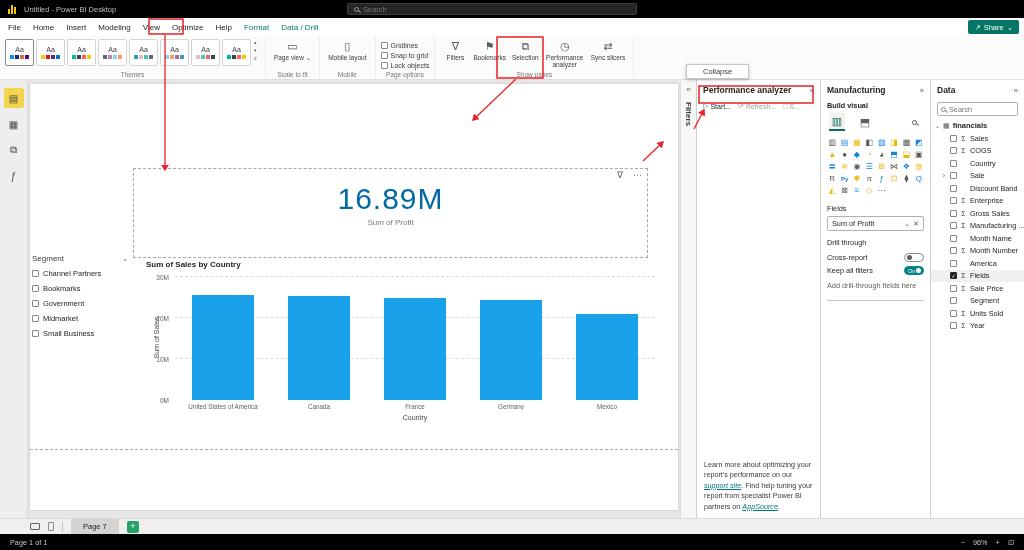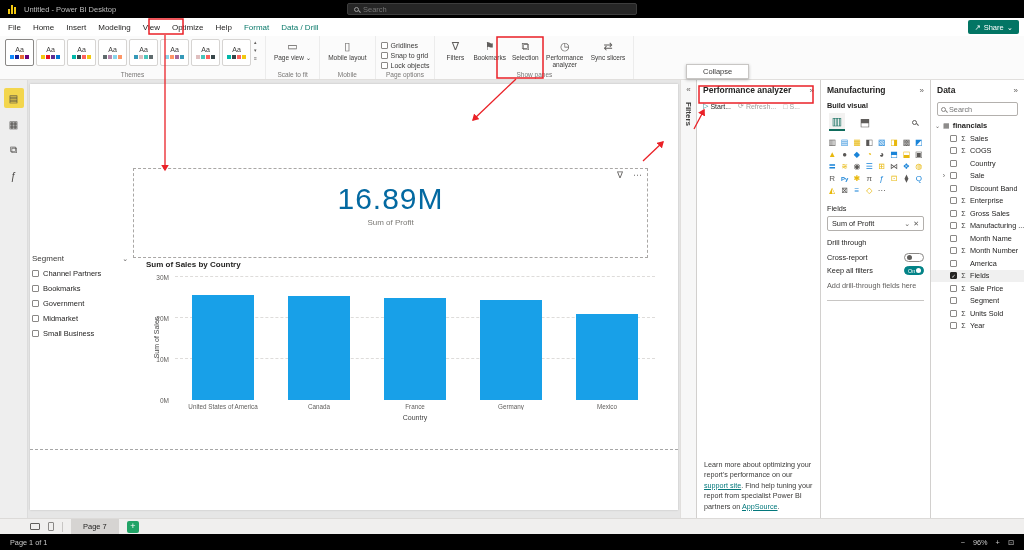--- a/index.html
+++ b/index.html
@@ -93,21 +93,21 @@
 .pane-title{font-size:8.5px;font-weight:700;color:#252423;}
 .pane-chev{margin-left:auto;font-size:8px;color:#605e5c;}
 #perf-actions{display:flex;align-items:center;gap:7px;padding:3px 6px;font-size:7px;white-space:nowrap;}
 .action{display:flex;align-items:center;gap:2px;}
 .aicon{font-size:7px;}
 #act-start{color:#252423;}
 #act-start .aicon{color:var(--c-link_teal,#03787c);}
 .action.disabled{color:#a19f9d;}
 #perf-desc{padding:9px 7px;font-size:7.3px;line-height:1.5;color:#3b3a39;}
 #perf-footer{position:absolute;left:7px;right:7px;bottom:6px;font-size:7.2px;line-height:1.45;color:#3b3a39;}
-.link{color:var(--c-link_teal,#03787c);text-decoration:underline;}
+.link{color:var(--c-link_teal,#03787c);text-decoration:underline;font-style:italic;}
 #build-label{padding:2px 6px 0;font-size:7.3px;font-weight:700;color:#252423;}
 #viz-tabs{display:flex;align-items:center;gap:12px;padding:3px 8px 4px;}
 .vtab{width:16px;height:18px;display:flex;align-items:center;justify-content:center;font-size:11px;color:#605e5c;}
 .vtab.selected{color:#0f6c5c;border-bottom:2px solid #0f6c5c;background:#f3f2f1;}
 .vtab.right{margin-left:auto;}
 #viz-grid{display:grid;grid-template-columns:repeat(8,1fr);gap:1px 2px;padding:2px 6px;}
 .vicon{height:11px;display:flex;align-items:center;justify-content:center;font-size:8px;}
 .vicon.small{font-size:6px;font-weight:700;}
 .vicon.more{color:#605e5c;}
 #fields-label,#drill-label{padding:6px 6px 2px;font-size:7.3px;color:#252423;}

